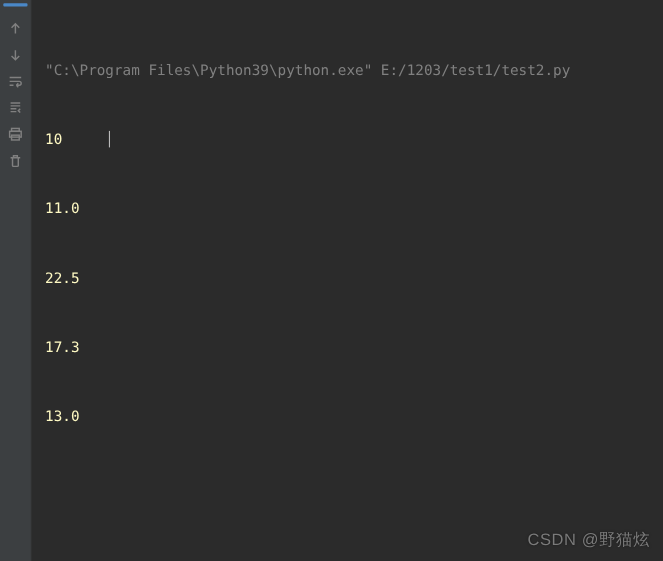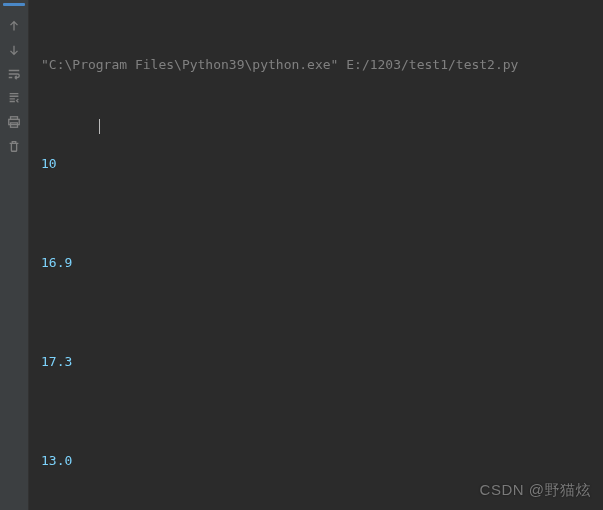--- a/index.html
+++ b/index.html
@@ -57,22 +57,21 @@
       padding: 12px 12px 12px 12px;
       line-height: 21px;
       white-space: pre;
       overflow: hidden;
       position: relative;
     }
     .command-line {
       color: #808080;
     }
     .output-line {
-      color: #7dd3fc;
-      margin-top: 36px;
+      color: #fef9c3;
     }
     .caret {
       position: absolute;
       width: 1px;
       height: 15px;
       background: #bbbbbb;
       left: 70px;
       top: 119px;
     }
     .watermark {
@@ -121,21 +120,22 @@
     </div>
     <div class="icon">
       <svg viewBox="0 0 16 16" fill="none" stroke="currentColor" stroke-width="1.5">
         <path d="M3 5h10M6 5V3h4v2M5 5v8a1 1 0 001 1h4a1 1 0 001-1V5"></path>
       </svg>
     </div>
   </div>
   <div class="console">
     <div class="command-line">"C:\Program Files\Python39\python.exe" E:/1203/test1/test2.py</div>
     <div class="output-line">10</div>
-    <div class="output-line">16.9</div>
+    <div class="output-line">11.0</div>
+    <div class="output-line">22.5</div>
     <div class="output-line">17.3</div>
     <div class="output-line">13.0</div>
     
     
     
     
     
     
     
     

